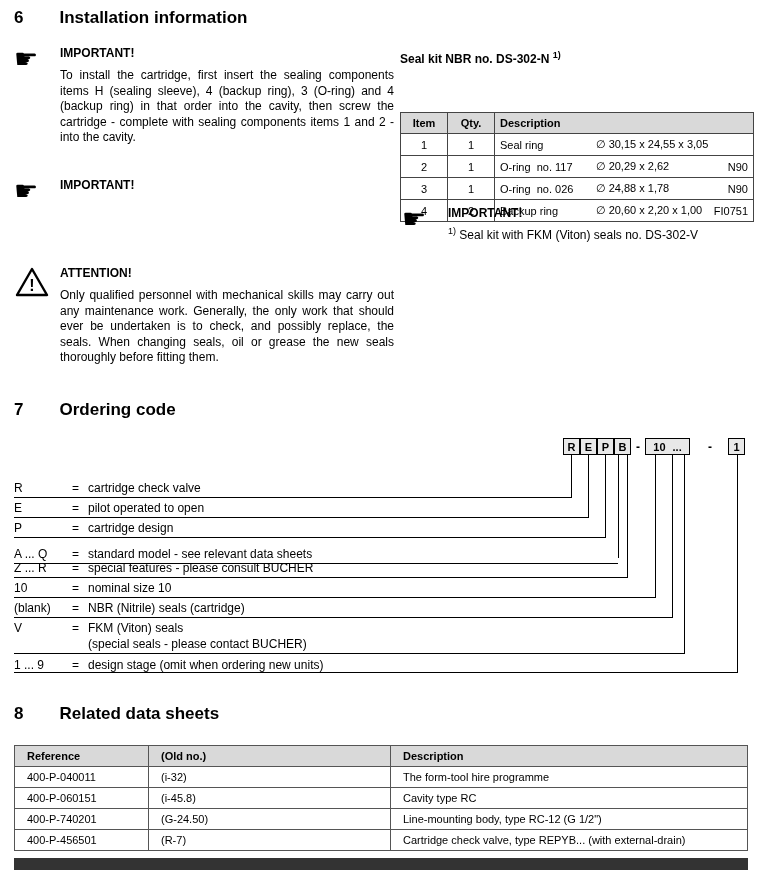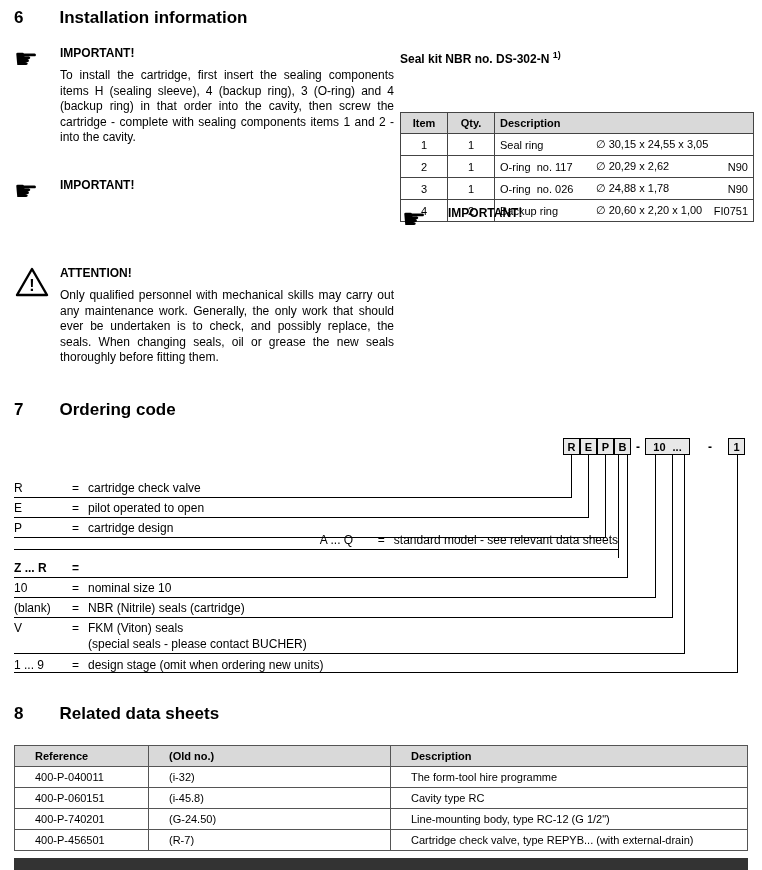--- a/index.html
+++ b/index.html
@@ -39,21 +39,21 @@
   .lrow .leq{width:16px;flex:none;}
   .lrow2{position:absolute;left:14px;font-size:12px;border-bottom:1px solid #000;
          box-sizing:border-box;height:33px;}
   .lrow2 .line1{display:flex;height:16px;}
   .lrow2 .line1 .lcode{width:58px;flex:none;}
   .lrow2 .line1 .leq{width:16px;flex:none;}
   .lrow2 .line2{margin-left:74px;height:16px;}
   svg.connectors{position:absolute;left:0;top:0;pointer-events:none;}
   
   table.rel{position:absolute;left:14px;top:745px;border-collapse:collapse;font-size:11px;width:734px;}
-  .rel th,.rel td{border:1px solid #555;padding:4px 20px;text-align:left;}
+  .rel th,.rel td{border:1px solid #555;padding:4px 12px;text-align:left;}
   .rel th{background:#d9d9d9;}
   .footer-bar{position:absolute;left:14px;top:858px;width:734px;height:12px;background:#333;}
   .warn-svg{display:block;}
 </style>
 </head>
 <body>
 
 <div class="page">
 
   <div class="sec-head" style="left:14px;top:8px;">
@@ -147,20 +147,24 @@
           </div>
         </td>
       </tr>
     </tbody>
   </table>
 
   <div class="imp2">
     <div class="note-icon">☛</div>
     <div class="imp2-body">
       <div class="note-head">IMPORTANT!</div>
+      <div>
+        <span class="sup">1)</span>
+        <span>Seal kit with FKM (Viton) seals no. DS-302-V</span>
+      </div>
     </div>
   </div>
 
   <div class="sec-head" style="left:14px;top:400px;">
     <span>7</span>
     <span>Ordering code</span>
   </div>
 
   <div class="code-box" style="left:563px;width:17px;">R</div>
   <div class="code-box" style="left:580px;width:17px;">E</div>
@@ -196,28 +200,29 @@
   <div class="lrow" style="top:501px;width:574px;">
     <span class="lcode">E</span>
     <span class="leq">=</span>
     <span>pilot operated to open</span>
   </div>
   <div class="lrow" style="top:521px;width:591px;">
     <span class="lcode">P</span>
     <span class="leq">=</span>
     <span>cartridge design</span>
   </div>
-  <div class="lrow" style="top:533px;width:604px;justify-content:flex-end;">
+  <div class="lrow" style="top:547px;width:604px;">
     <span class="lcode">A ... Q</span>
     <span class="leq">=</span>
     <span>standard model - see relevant data sheets</span>
   </div>
-  <div class="lrow" style="top:561px;width:613px;font-weight:bold;">
+  <div class="lrow" style="top:561px;width:613px;">
     <span class="lcode">Z ... R</span>
     <span class="leq">=</span>
+    <span>special features - please consult BUCHER</span>
   </div>
   <div class="lrow" style="top:581px;width:641px;">
     <span class="lcode">10</span>
     <span class="leq">=</span>
     <span>nominal size 10</span>
   </div>
   <div class="lrow" style="top:601px;width:659px;">
     <span class="lcode">(blank)</span>
     <span class="leq">=</span>
     <span>NBR (Nitrile) seals (cartridge)</span>

